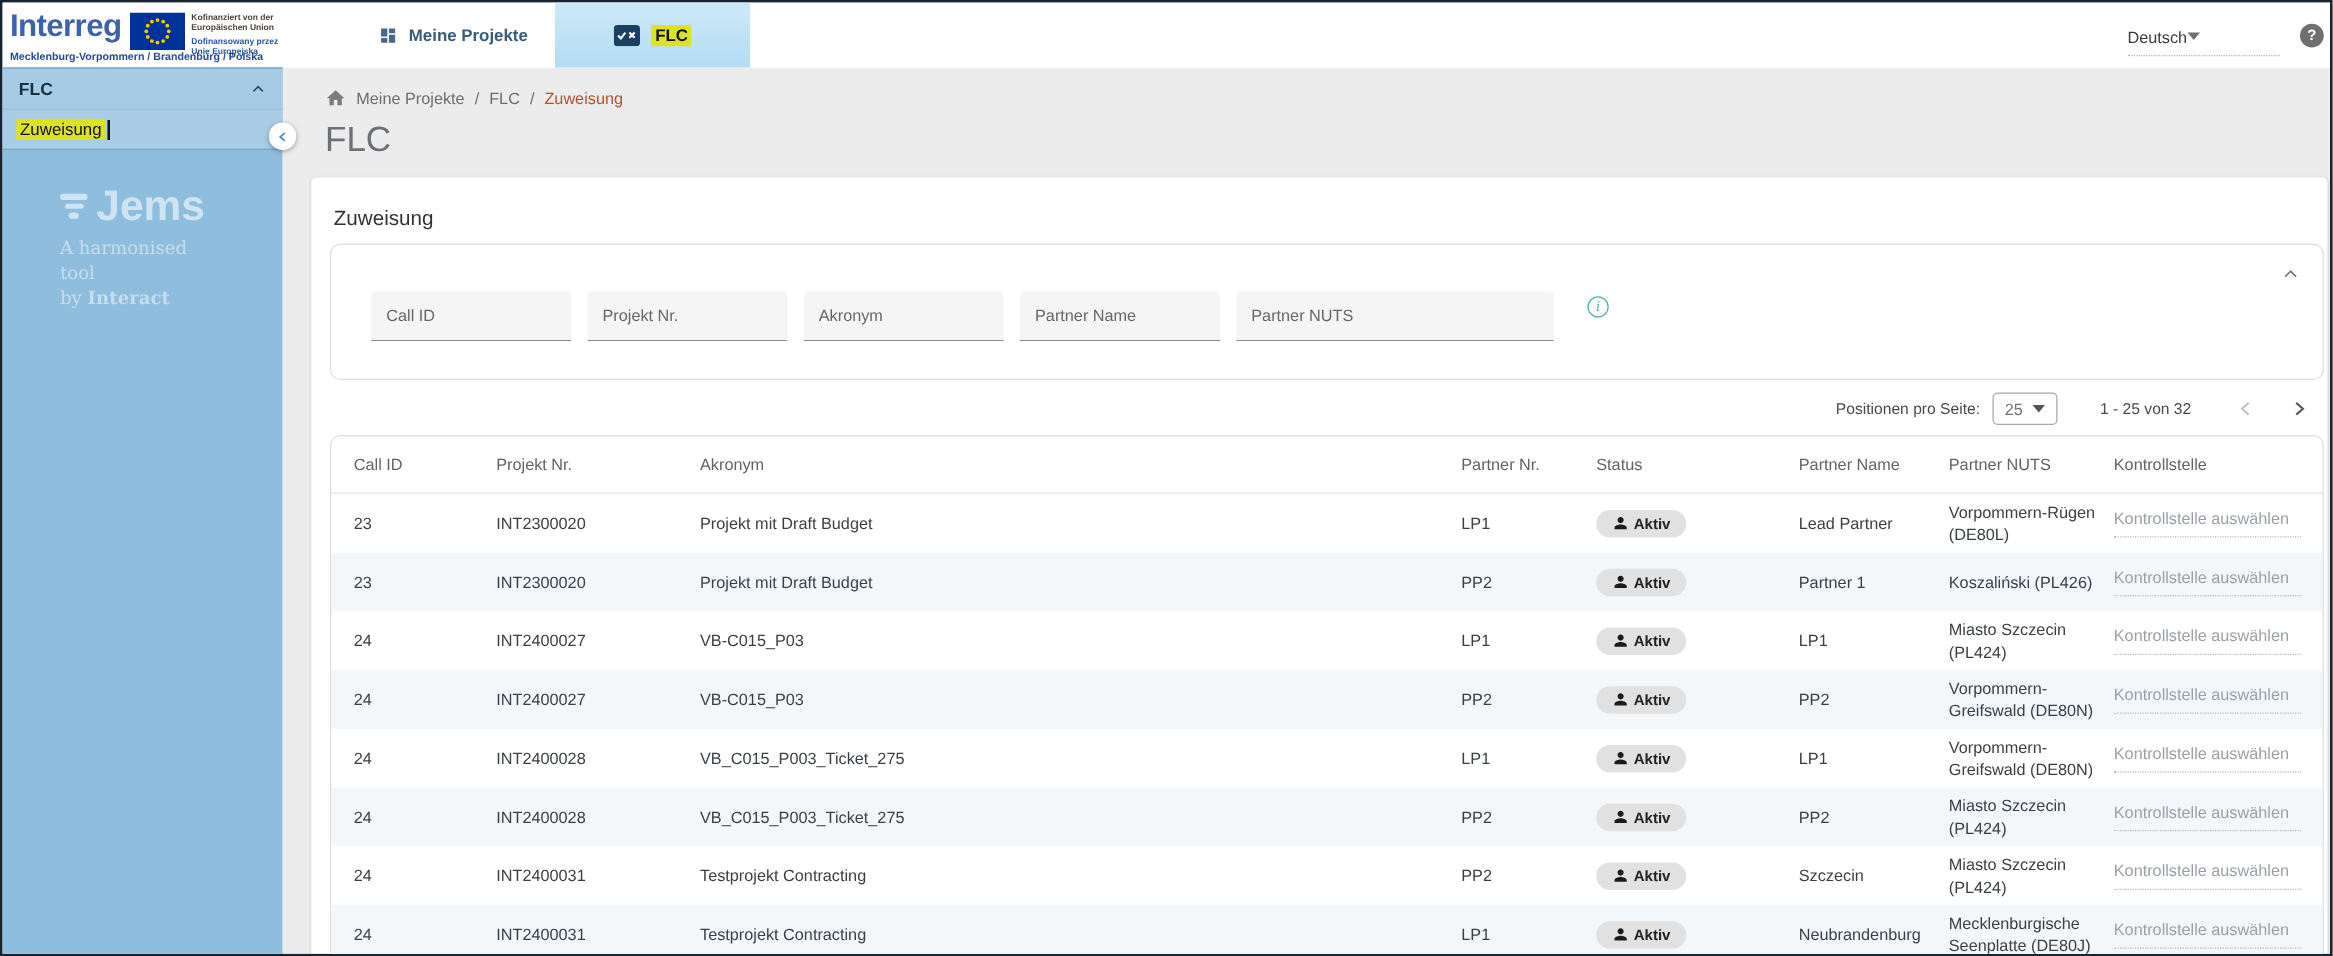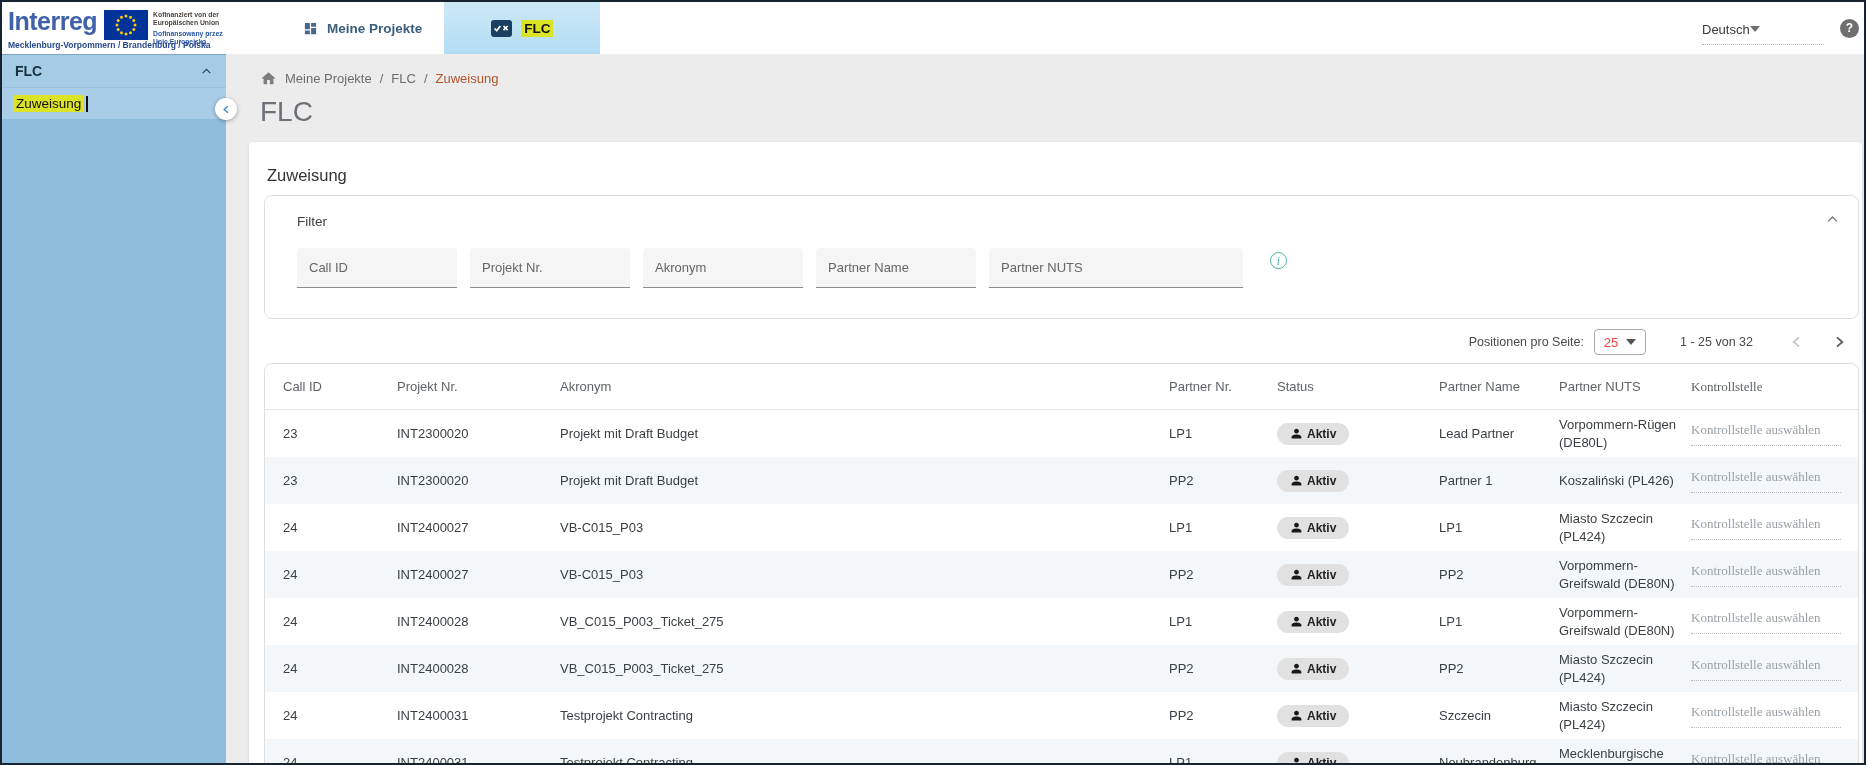--- a/index.html
+++ b/index.html
@@ -69,34 +69,34 @@
   .filter-card { margin-top:10px; border:1px solid #dedede; border-radius:8px; padding:18px 16px 30px 32px; position:relative; }
   .filter-label { font-size:13.5px; color:#3f3f3f; }
   .filter-collapse { position:absolute; top:16px; right:18px; cursor:pointer; background:none; border:none; }
   .filter-fields { margin-top:19px; display:flex; gap:13px; align-items:flex-start; }
   .ffield { height:40px; width:160px; background:#f5f5f5; border:none; border-bottom:1px solid #8d8d8d; border-radius:4px 4px 0 0; padding:0 12px; font-size:13px; font-family:"Liberation Sans",sans-serif; color:#222; }
   .ffield.wide { width:254px; }
   .ffield::placeholder { color:#666; opacity:1; }
   .info-icon { width:17px; height:17px; border-radius:50%; border:1.5px solid #4db3a8; color:#4db3a8; font-size:10.5px; font-family:"DejaVu Serif",serif; font-style:italic; display:flex; align-items:center; justify-content:center; margin:4px 0 0 14px; cursor:pointer; }
 
   .pagination { margin-top:8px; height:30px; display:flex; align-items:center; justify-content:flex-end; padding-right:12px; font-size:12.5px; color:#4a4a4a; }
-  .page-size { margin-left:10px; width:52px; height:26px; border:1px solid #a8a8a8; border-radius:4px; display:flex; align-items:center; justify-content:center; gap:8px; font-size:13px; color:#ef4444; cursor:pointer; }
+  .page-size { margin-left:10px; width:52px; height:26px; border:1px solid #a8a8a8; border-radius:4px; display:flex; align-items:center; justify-content:center; gap:8px; font-size:13px; color:#737373; cursor:pointer; }
   .page-size .tri-down { border-top-color:#555; }
   .range { margin-left:34px; }
   .pg-btn { background:none; border:none; cursor:pointer; display:flex; align-items:center; }
   .pg-prev { margin-left:36px; } .pg-next { margin-left:26px; }
 
   .table-card { margin-top:6px; border:1px solid #dedede; border-radius:8px 8px 0 0; overflow:hidden; }
   .thead { height:46px; display:flex; align-items:center; padding-left:18px; font-size:13px; color:#5f6368; border-bottom:1px solid #e4e4e4; }
   .trow { height:47px; display:flex; align-items:center; padding-left:18px; font-size:13px; color:#3a3f44; }
   .trow.alt { background:#f3f7fa; }
   .cell { flex:0 0 auto; padding-right:8px; }
   .c-call { width:114px; } .c-proj { width:163px; } .c-akr { flex:1 1 auto; min-width:0; }
   .c-pnr { width:108px; } .c-status { width:162px; } .c-pname { width:120px; }
-  .c-nuts { width:132px; line-height:1.35; } .c-ctrl { width:167px;font-family:Liberation Serif, serif; }
+  .c-nuts { width:132px; line-height:1.35; } .c-ctrl { width:167px; }
   .badge { display:inline-flex; align-items:center; gap:4px; background:#e1e1e1; border-radius:13px; padding:4px 13px; font-size:12px; font-weight:700; color:#222; }
   .ctrl-select { display:inline-block; font-size:13px; color:#9aa0a6; border-bottom:1px dotted #b8bcc0; padding-bottom:7px; min-width:150px; cursor:pointer; }
 </style>
 </head>
 <body>
 
 <div class="window">
 
   <header class="topbar">
     <div class="brand">
@@ -162,20 +162,36 @@
       <div class="side-header">
         <span>FLC</span>
         <svg width="13" height="13" viewBox="0 0 24 24" fill="none" stroke="#2c4a5e" stroke-width="2.4">
             <path d="M5 15l7-7 7 7"></path>
           </svg>
       </div>
       <div class="side-item selected">
         <span class="hl-yellow">Zuweisung</span>
         <span class="caret"></span>
       </div>
+      <div class="side-fill">
+        <div class="jems">
+          <div class="jems-row">
+            <span class="jems-bars">
+                <span></span>
+                <span></span>
+                <span></span>
+              </span>
+            <span class="jems-word">Jems</span>
+          </div>
+          <div class="jems-tag">
+            <div>A harmonised tool</div>
+            <div><span>by </span><b>Interact</b></div>
+          </div>
+        </div>
+      </div>
       <button class="collapse-btn">
         <svg width="11" height="11" viewBox="0 0 24 24" fill="none" stroke="#4a90c8" stroke-width="3.2">
             <path d="M15 5l-8 7 8 7"></path>
           </svg>
       </button>
     </aside>
 
     <main class="content">
       <div class="breadcrumb">
         <svg width="17" height="17" viewBox="0 0 24 24" fill="#7d7d7d">
@@ -186,21 +202,20 @@
         <span class="crumb">FLC</span>
         <span class="sep">/</span>
         <span class="current">Zuweisung</span>
       </div>
       <h1 class="page-title">FLC</h1>
 
       <div class="panel">
         <h2 class="section-heading">Zuweisung</h2>
 
         <div class="filter-card">
-          <div class="filter-label">Filter</div>
           <button class="filter-collapse">
             <svg width="15" height="15" viewBox="0 0 24 24" fill="none" stroke="#757575" stroke-width="2.2">
                 <path d="M5 15l7-7 7 7"></path>
               </svg>
           </button>
           <div class="filter-fields">
             <input class="ffield" placeholder="Call ID" style="">
             <input class="ffield" placeholder="Projekt Nr." style="">
             <input class="ffield" placeholder="Akronym" style="">
             <input class="ffield" placeholder="Partner Name" style="">

